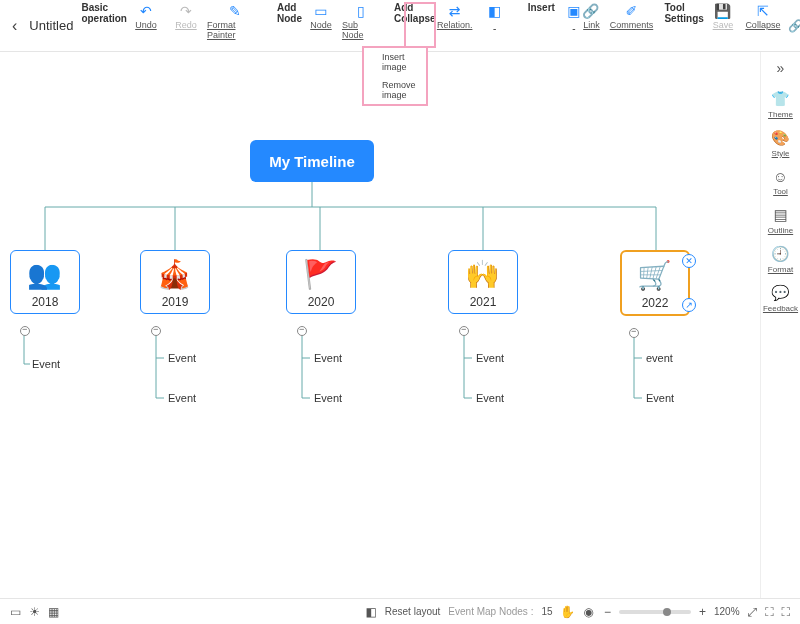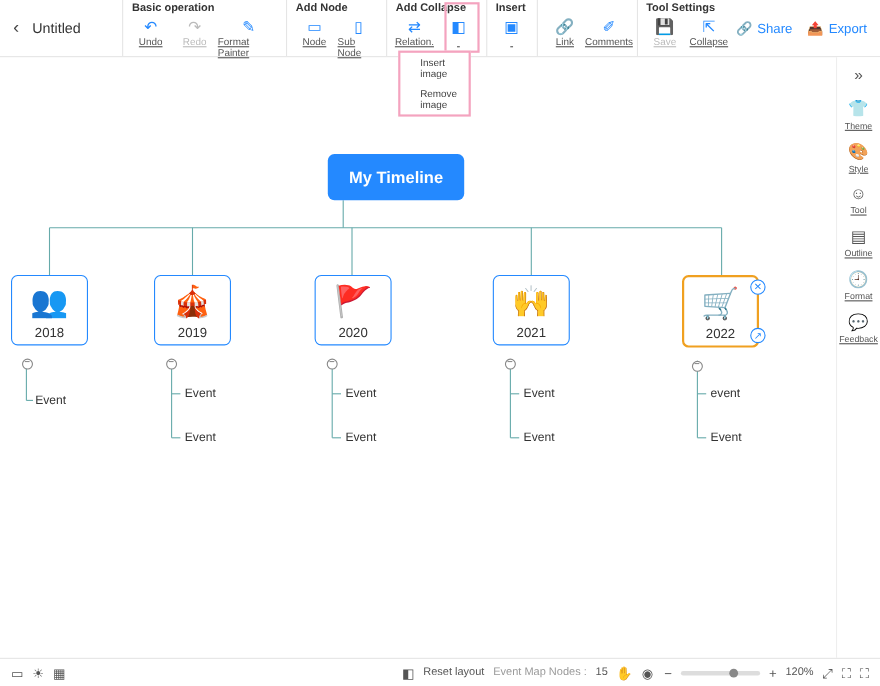--- a/index.html
+++ b/index.html
@@ -4,21 +4,21 @@
 <style>
   * { box-sizing: border-box; margin: 0; padding: 0; font-family: Arial, sans-serif; }
   body { width: 800px; height: 624px; background: #fff; position: relative; overflow: hidden; font-size: 11px; color: #333; }
 
   
   .toolbar { display: flex; align-items: stretch; height: 52px; border-bottom: 1px solid #e5e5e5; }
   .toolbar-left { display: flex; align-items: center; width: 126px; padding-left: 12px; gap: 12px; }
   .back-btn { font-size: 16px; color: #444; }
   .doc-title { font-size: 13px; color: #333; }
   .vr { width: 1px; background: #e5e5e5; }
-  .group { display: flex; flex-direction: column; padding: 2px 6px 0 6px; }
+  .group { display: flex; flex-direction: row; padding: 2px 6px 0 6px; }
   .group-title { font-size: 10px; font-weight: bold; color: #333; margin-bottom: 2px; padding-left: 2px; }
   .group-items { display: flex; gap: 2px; }
   .item { display: flex; flex-direction: column; align-items: center; width: 38px; cursor: pointer; }
   .item.wide { width: 56px; }
   .item .ic { width: 20px; height: 18px; display: flex; align-items: center; justify-content: center; font-size: 14px; color: #2489ff; }
   .item .ic.disabled { color: #bbb; }
   .item-label { font-size: 9px; color: #555; text-decoration: underline; }
   .item-label.disabled { color: #bbb; }
   .toolbar-right { margin-left: auto; display: flex; align-items: center; gap: 14px; padding-right: 12px; }
   .share-btn, .export-btn { display: flex; align-items: center; gap: 4px; color: #2489ff; font-size: 12px; cursor: pointer; }
@@ -31,21 +31,21 @@
 
   
   .sidepanel { position: absolute; right: 0; top: 52px; bottom: 26px; width: 40px; background: #fff; border-left: 1px solid #eee; display: flex; flex-direction: column; align-items: center; padding-top: 8px; gap: 10px; }
   .sp-collapse { font-size: 14px; color: #555; margin-bottom: 4px;}
   .sp-item { display: flex; flex-direction: column; align-items: center; gap: 2px; cursor: pointer; color: #555; }
   .sp-item .sic { font-size: 15px; }
   .sp-item span { font-size: 8px; text-decoration: underline; }
 
   
   .canvas { position: absolute; left: 0; top: 52px; right: 40px; bottom: 26px; overflow: hidden; }
-  .root-node { position: absolute; left: 250px; top: 88px; width: 124px; height: 42px; background: #2489ff; color: #fff; border-radius: 6px; display: flex; align-items: center; justify-content: center; font-size: 15px; font-weight: bold; margin-left: 48px; }
+  .root-node { position: absolute; left: 250px; top: 88px; width: 124px; height: 42px; background: #2489ff; color: #fff; border-radius: 6px; display: flex; align-items: center; justify-content: center; font-size: 15px; font-weight: bold; }
 
   .year-node { position: absolute; width: 70px; border: 1px solid #2489ff; border-radius: 6px; background: #fff; display: flex; flex-direction: column; align-items: center; padding: 4px 0 4px 0; }
   .year-node.sel { border: 2px solid #f0a020; }
   .year-node .imgic { width: 40px; height: 38px; display:flex; align-items:center; justify-content:center; font-size: 28px; }
   .year-node .ylabel { font-size: 12px; color: #333; margin-top: 2px; }
   .year-node.sel .tool { position: absolute; width: 14px; height: 14px; border-radius: 50%; background: #fff; border: 1px solid #2489ff; color:#2489ff; font-size:9px; display:flex;align-items:center;justify-content:center;}
 
   .collapse-knob { position:absolute; width:10px; height:10px; border:1px solid #888; border-radius:50%; background:#fff; }
   .collapse-knob::after{content:"−"; position:absolute; left:1px; top:-3px; font-size:9px; color:#555;}
 

